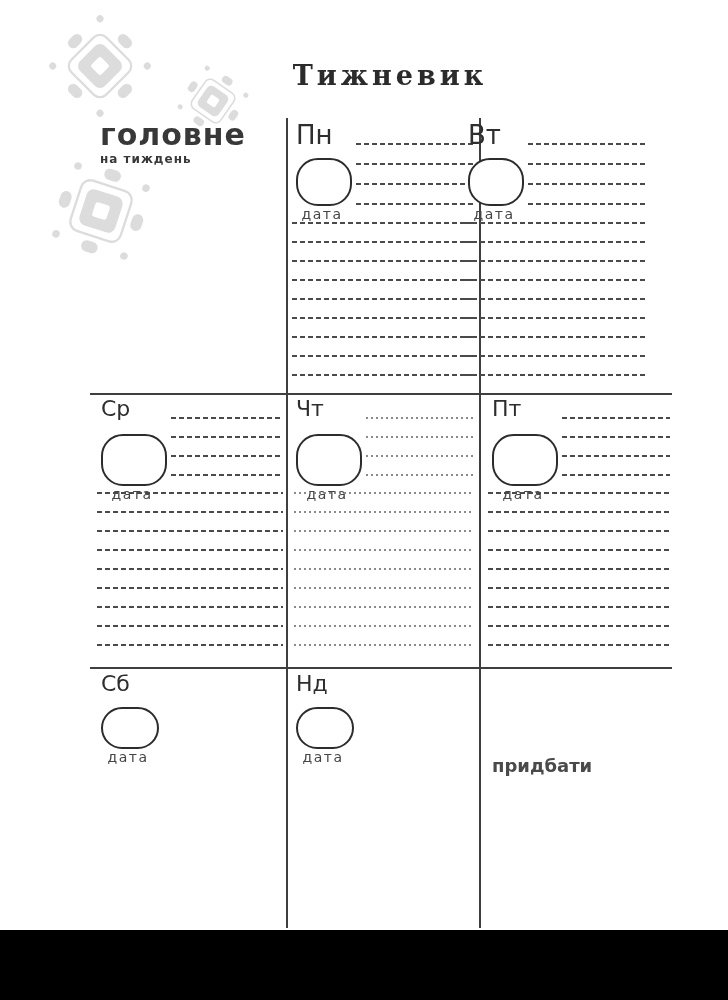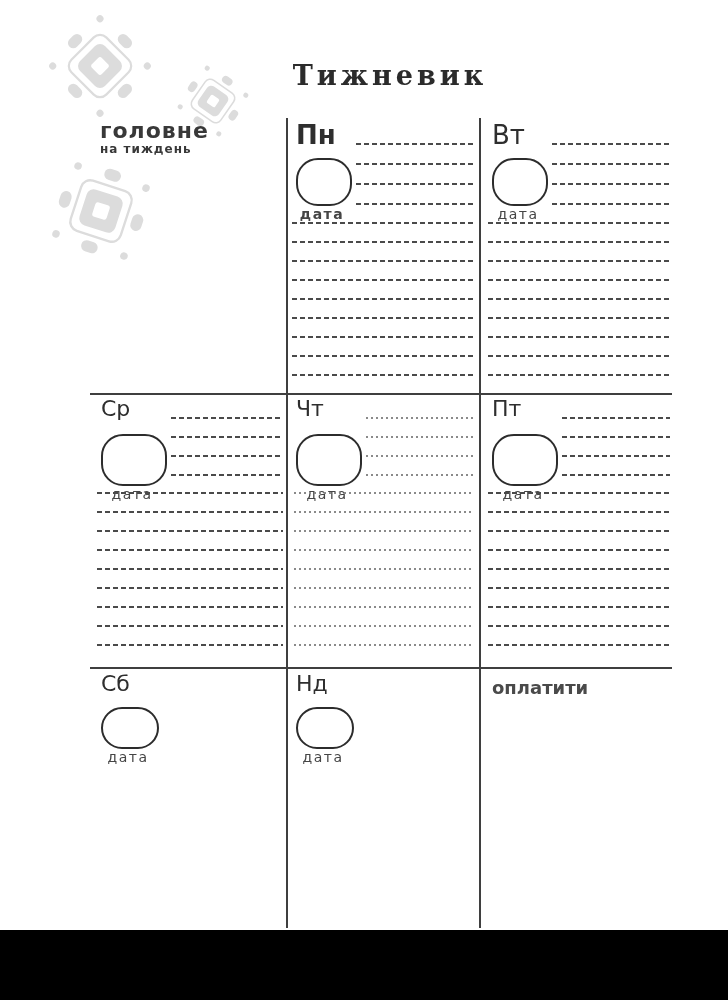--- a/index.html
+++ b/index.html
@@ -19,21 +19,21 @@
 
   
   .page-title{
     position:absolute; top:60px; left:270px; width:240px;
     text-align:center; font-family:"DejaVu Serif","Liberation Serif",serif;
     font-weight:bold; font-size:27px; letter-spacing:4px; color:#2b2b2b;
   }
 
   
   .week-note{position:absolute; top:118px; left:100px; line-height:1.15;}
-  .week-note .l1{font-size:22px; font-weight:600; letter-spacing:1px; color:#383838;}
+  .week-note .l1{font-size:30px; font-weight:600; letter-spacing:1px; color:#383838;}
   .week-note .l2{font-size:12px; font-weight:600; letter-spacing:1px; color:#383838;}
 
   
   .vline{position:absolute; width:2px; background:#3f3f3f; top:118px; height:810px;}
   .hline{position:absolute; height:2px; background:#3f3f3f; left:90px; width:582px;}
 
   
   .cell{position:absolute;}
   .cell .label{position:absolute; left:6px; top:2px; font-size:26px; color:#2e2e2e;}
   .cell.big .label{font-size:22px;}
@@ -115,21 +115,21 @@
   <div class="l2">на тиждень</div>
 </div>
 
 <div class="vline" style="left:286px;"></div>
 <div class="vline" style="left:479px;"></div>
 <div class="hline" style="top:393px;"></div>
 <div class="hline" style="top:667px;"></div>
 
 <div class="thu-bg" style="left:289px;top:396px;width:189px;height:270px;"></div>
 
-<div class="cell" style="left:290px;top:118px;width:188px;height:274px;font-weight:bold;">
+<div class="cell" style="left:290px;top:118px;width:188px;height:274px;">
   <div class="label">Пн</div>
   <div class="oval" style="top:40px;width:52px;height:44px;"></div>
   <div class="caption" style="left:6px;top:88px;width:52px;">дата</div>
   <div class="lines" style="left:66px;top:25px;right:4px;">
       <div class="dash-line" style="margin-bottom: 18px;"></div>
       <div class="dash-line" style="margin-bottom: 18px;"></div>
       <div class="dash-line" style="margin-bottom: 18px;"></div>
       <div class="dash-line"></div>
     </div>
   <div class="lines" style="left:2px;top:104px;right:4px;">
@@ -138,21 +138,21 @@
       <div class="dash-line" style="margin-bottom: 17px;"></div>
       <div class="dash-line" style="margin-bottom: 17px;"></div>
       <div class="dash-line" style="margin-bottom: 17px;"></div>
       <div class="dash-line" style="margin-bottom: 17px;"></div>
       <div class="dash-line" style="margin-bottom: 17px;"></div>
       <div class="dash-line" style="margin-bottom: 17px;"></div>
       <div class="dash-line"></div>
     </div>
 </div>
 
-<div class="cell" style="left:486px;top:118px;width:186px;height:274px;">
+<div class="cell" style="left:462px;top:118px;width:186px;height:274px;">
   <div class="label">Вт</div>
   <div class="oval" style="top:40px;width:52px;height:44px;"></div>
   <div class="caption" style="left:6px;top:88px;width:52px;">дата</div>
   <div class="lines" style="left:66px;top:25px;right:2px;">
       <div class="dash-line" style="margin-bottom: 18px;"></div>
       <div class="dash-line" style="margin-bottom: 18px;"></div>
       <div class="dash-line" style="margin-bottom: 18px;"></div>
       <div class="dash-line"></div>
     </div>
   <div class="lines" style="left:2px;top:104px;right:2px;">
@@ -243,16 +243,16 @@
   <div class="caption" style="left:6px;top:80px;width:54px;">дата</div>
 </div>
 
 <div class="cell big" style="left:290px;top:669px;width:188px;height:258px;">
   <div class="label">Нд</div>
   <div class="oval" style="top:38px;width:54px;height:38px;"></div>
   <div class="caption" style="left:6px;top:80px;width:54px;">дата</div>
 </div>
 
 <div class="notes">
-  <div class="pay2">оплатити</div>
+  <div class="buy">придбати</div>
 </div>
 
 <div class="footer-strip"></div>
 
 </body></html>

